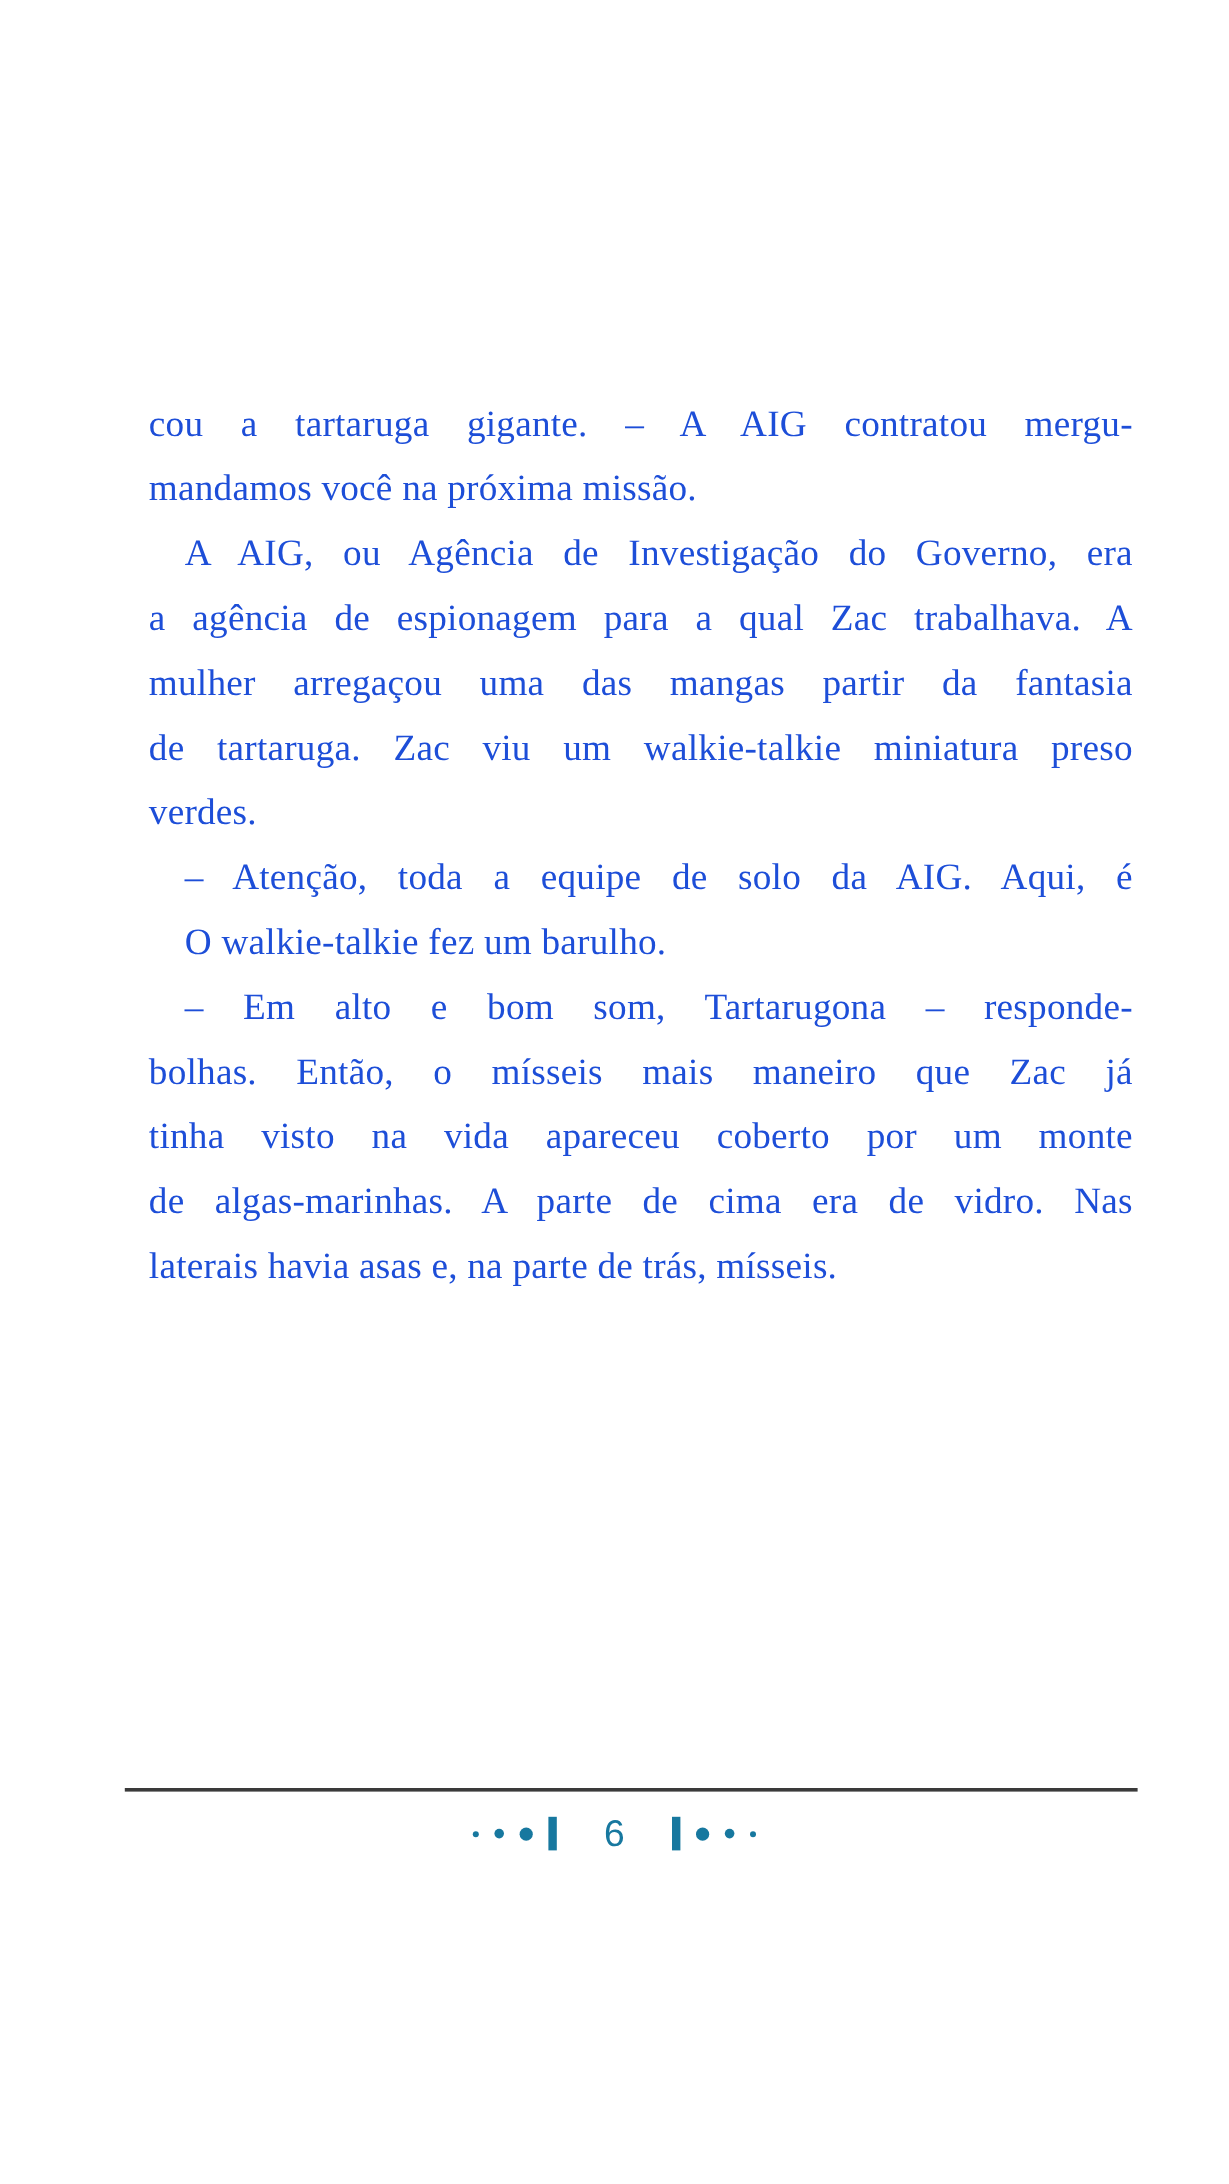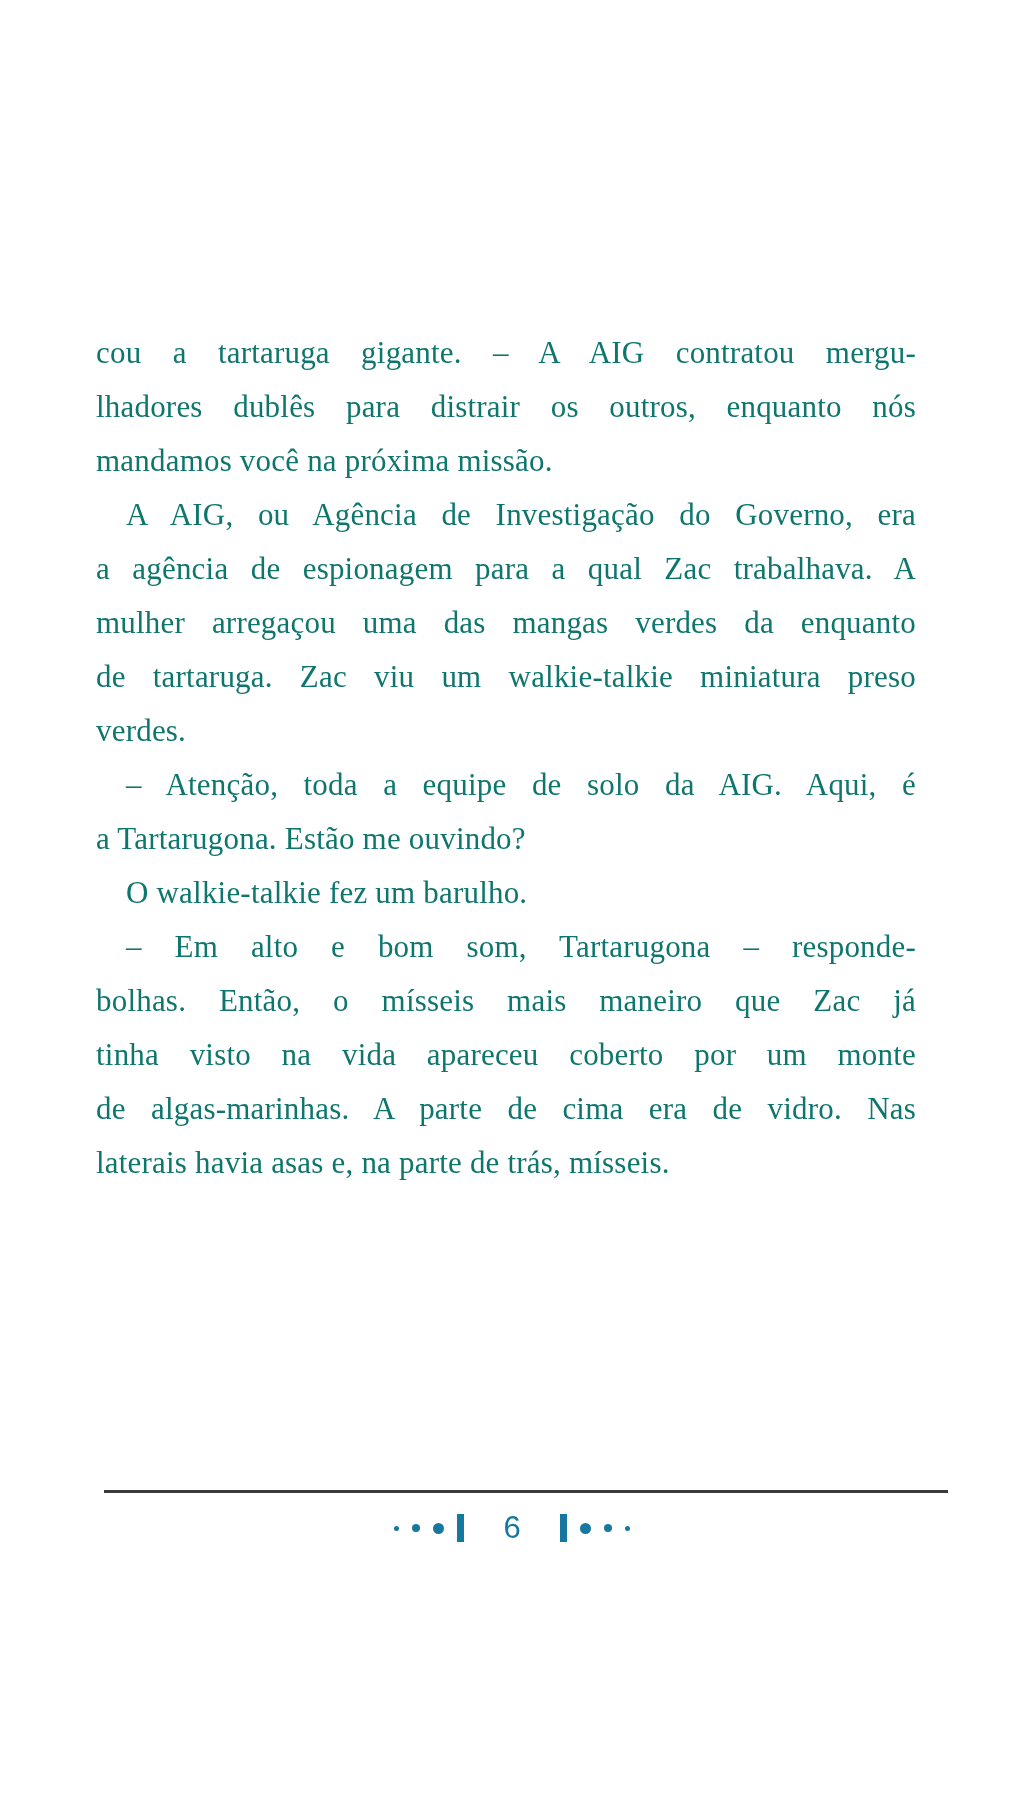--- a/index.html
+++ b/index.html
@@ -10,24 +10,24 @@
     position: relative;
     overflow: hidden;
   }
   .page {
     position: absolute;
     inset: 0;
     background: #ffffff;
   }
   .text-block {
     position: absolute;
-    left: 96px;
+    left: 124px;
     top: 326px;
     width: 820px;
-    color: #0f766e;
+    color: #1d4ed8;
     font-size: 31px;
     font-weight: 400;
   }
   .line {
     height: 54px;
     line-height: 54px;
     white-space: nowrap;
     letter-spacing: 0.2px;
   }
   .line.just {
@@ -80,29 +80,27 @@
     flex: 0 0 auto;
   }
 </style>
 </head>
 <body>
 
 <div class="page">
 
   <div class="text-block" id="text-block">
       <div class="line just">cou a tartaruga gigante. – A AIG contratou mergu-</div>
-      <div class="line just">lhadores dublês para distrair os outros, enquanto nós</div>
       <div class="line">mandamos você na próxima missão.</div>
       <div class="line just indent">A AIG, ou Agência de Investigação do Governo, era</div>
       <div class="line just">a agência de espionagem para a qual Zac trabalhava. A</div>
-      <div class="line just">mulher arregaçou uma das mangas verdes da enquanto</div>
+      <div class="line just">mulher arregaçou uma das mangas partir da fantasia</div>
       <div class="line just">de tartaruga. Zac viu um walkie-talkie miniatura preso</div>
       <div class="line">verdes.</div>
       <div class="line just indent">– Atenção, toda a equipe de solo da AIG. Aqui, é</div>
-      <div class="line">a Tartarugona. Estão me ouvindo?</div>
       <div class="line indent">O walkie-talkie fez um barulho.</div>
       <div class="line just indent">– Em alto e bom som, Tartarugona – responde-</div>
       <div class="line just">bolhas. Então, o mísseis mais maneiro que Zac já</div>
       <div class="line just">tinha visto na vida apareceu coberto por um monte</div>
       <div class="line just">de algas-marinhas. A parte de cima era de vidro. Nas</div>
       <div class="line">laterais havia asas e, na parte de trás, mísseis.</div>
     </div>
 
   <div class="footer-rule"></div>
 

